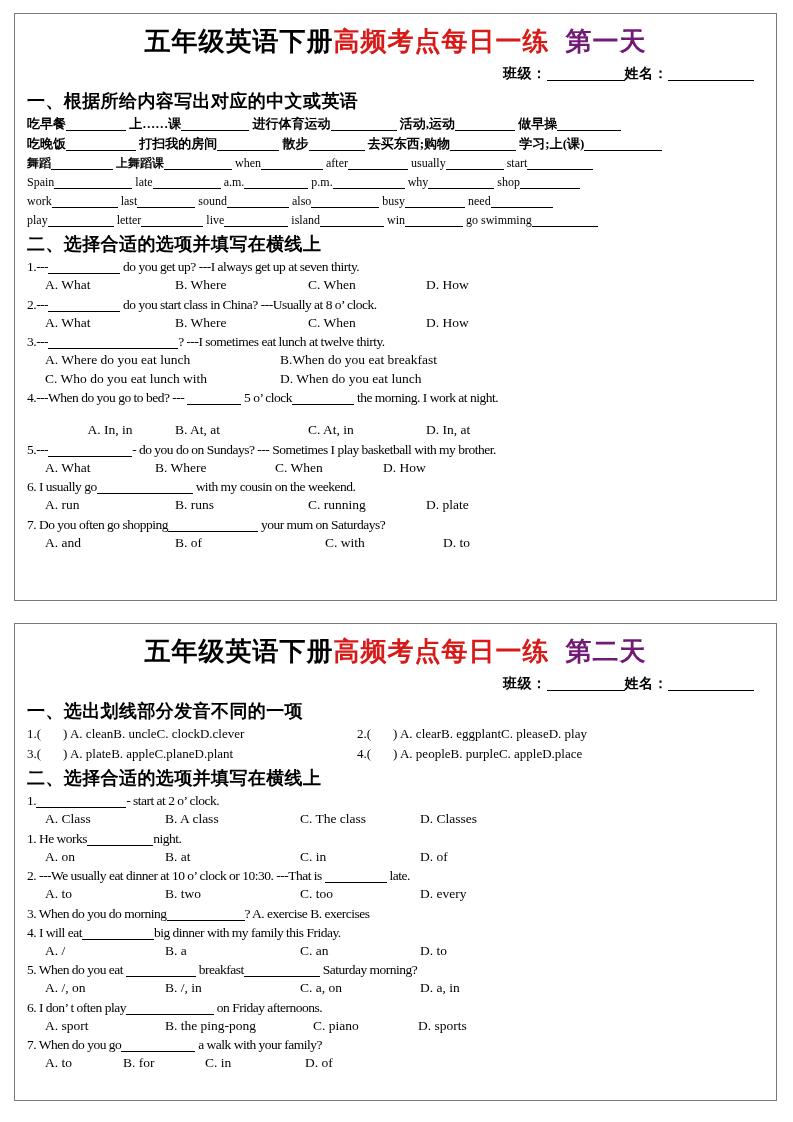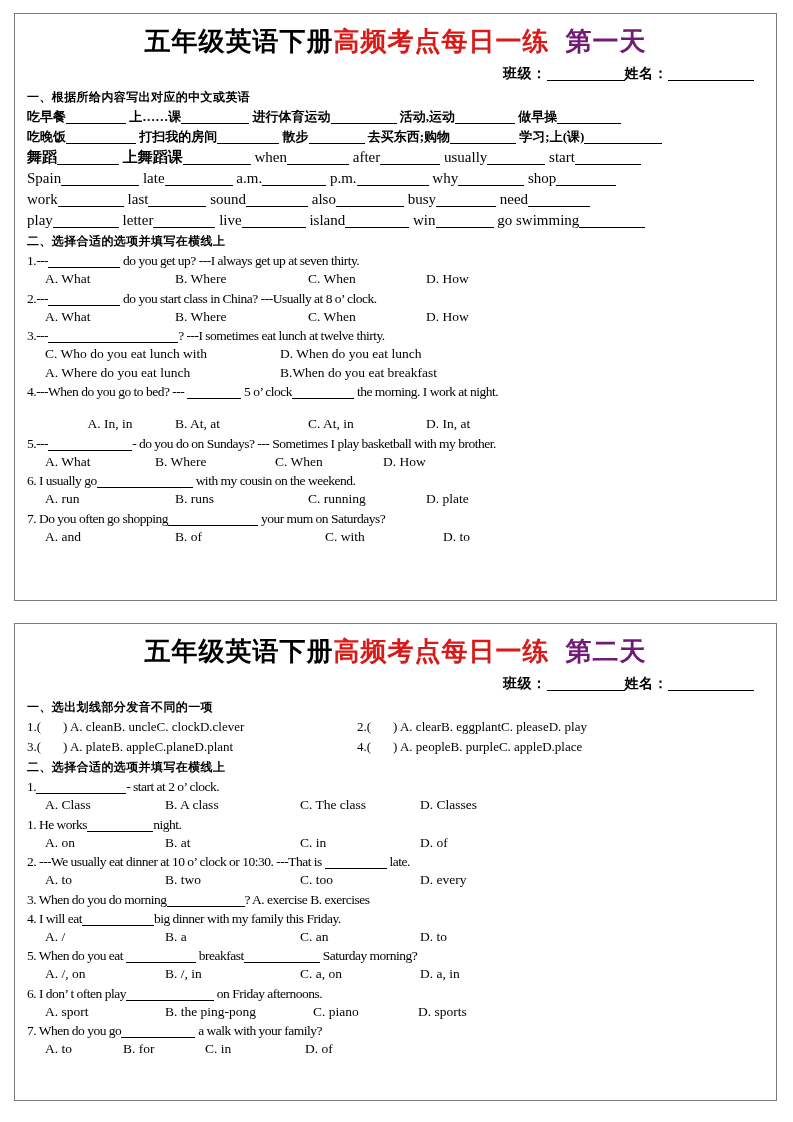--- a/index.html
+++ b/index.html
@@ -65,33 +65,33 @@
   }
   .u-class { width: 78px; }
   .u-name  { width: 86px; }
 
   .body {
     padding: 4px 0 0 0;
   }
   .sec-head {
     font-family: "Liberation Serif", "DejaVu Serif", serif;
     font-weight: bold;
-    font-size: 12px;
+    font-size: 18px;
     letter-spacing: 0.4px;
     padding: 2px 0 1px 12px;
     white-space: nowrap;
   }
   .vocab-line, .q-line, .opt-line, .phon-line {
     font-size: 13.5px;
     white-space: nowrap;
     line-height: 1.0;
   }
   .vocab-line {
     padding: 3px 0 3px 12px;
-    font-size: 15px;
+    font-size: 12px;
   }
   .vocab-line.cn { font-weight: bold; font-size: 13px; }
   .vocab-line .cnw { font-weight: bold; }
   .vocab-line .enw { font-weight: normal; font-family: "Liberation Serif", "DejaVu Serif", serif; }
   .blank {
     display: inline-block;
     border-bottom: 1.1px solid #000;
     vertical-align: -3px;
   }
   .q-line {
@@ -134,22 +134,22 @@
           <div class="vocab-line"><span class="enw">work</span><span class="blank" style="width: 66px;"></span><span> </span><span class="enw">last</span><span class="blank" style="width: 58px;"></span><span> </span><span class="enw">sound</span><span class="blank" style="width: 62px;"></span><span> </span><span class="enw">also</span><span class="blank" style="width: 68px;"></span><span> </span><span class="enw">busy</span><span class="blank" style="width: 60px;"></span><span> </span><span class="enw">need</span><span class="blank" style="width: 62px;"></span></div>
           <div class="vocab-line"><span class="enw">play</span><span class="blank" style="width: 66px;"></span><span> </span><span class="enw">letter</span><span class="blank" style="width: 62px;"></span><span> </span><span class="enw">live</span><span class="blank" style="width: 64px;"></span><span> </span><span class="enw">island</span><span class="blank" style="width: 64px;"></span><span> </span><span class="enw">win</span><span class="blank" style="width: 58px;"></span><span> </span><span class="enw">go swimming</span><span class="blank" style="width: 66px;"></span></div>
         </div>
       <div class="sec-head">二、选择合适的选项并填写在横线上</div>
       <div id="s1-questions">
           <div class="q-line"><span class="dash">1.---</span><span class="blank" style="width: 72px;"></span><span class="dash"> do you get up?      ---I always get up at seven thirty.</span></div>
           <div class="opt-line"><span class="opt" style="width: 130px;">A. What</span><span class="opt" style="width: 133px;">B. Where</span><span class="opt" style="width: 118px;">C. When</span><span class="opt">D. How</span></div>
           <div class="q-line"><span class="dash">2.---</span><span class="blank" style="width: 72px;"></span><span class="dash"> do you start class in China?      ---Usually at 8 o’ clock.</span></div>
           <div class="opt-line"><span class="opt" style="width: 130px;">A. What</span><span class="opt" style="width: 133px;">B. Where</span><span class="opt" style="width: 118px;">C. When</span><span class="opt">D. How</span></div>
           <div class="q-line"><span class="dash">3.---</span><span class="blank" style="width: 130px;"></span><span class="dash">?      ---I sometimes eat lunch at twelve thirty.</span></div>
+          <div class="opt-line"><span class="opt" style="width: 235px;">A. Where do you eat lunch</span><span class="opt">B.When do you eat breakfast</span></div>
           <div class="opt-line"><span class="opt" style="width: 235px;">C. Who do you eat lunch with</span><span class="opt">D. When do you eat lunch</span></div>
-          <div class="opt-line"><span class="opt" style="width: 235px;">A. Where do you eat lunch</span><span class="opt">B.When do you eat breakfast</span></div>
           <div class="q-line"><span class="dash">4.---When do you go to bed?     --- </span><span class="blank" style="width: 54px;"></span><span class="dash"> 5 o’ clock</span><span class="blank" style="width: 62px;"></span><span class="dash"> the morning. I work at night.</span></div>
           <div class="opt-line"><span class="opt" style="width: 130px; text-align: center;">A. In, in</span><span class="opt" style="width: 133px;">B. At, at</span><span class="opt" style="width: 118px; margin-top: 14px;">C. At, in</span><span class="opt">D. In, at</span></div>
           <div class="q-line"><span class="dash">5.---</span><span class="blank" style="width: 84px;"></span><span class="dash">- do you do on Sundays?    --- Sometimes I play basketball with my brother.</span></div>
           <div class="opt-line"><span class="opt" style="width: 110px;">A. What</span><span class="opt" style="width: 120px;">B. Where</span><span class="opt" style="width: 108px;">C. When</span><span class="opt">D. How</span></div>
           <div class="q-line"><span class="dash">6. I usually go</span><span class="blank" style="width: 96px;"></span><span class="dash"> with my cousin on the weekend.</span></div>
           <div class="opt-line"><span class="opt" style="width: 130px;">A. run</span><span class="opt" style="width: 133px;">B. runs</span><span class="opt" style="width: 118px;">C. running</span><span class="opt">D. plate</span></div>
           <div class="q-line"><span class="dash">7. Do you often go shopping</span><span class="blank" style="width: 90px;"></span><span class="dash"> your mum on Saturdays?</span></div>
           <div class="opt-line"><span class="opt" style="width: 130px;">A. and</span><span class="opt" style="width: 150px;">B. of</span><span class="opt" style="width: 118px;">C. with</span><span class="opt">D. to</span></div>
         </div>
     </div>

